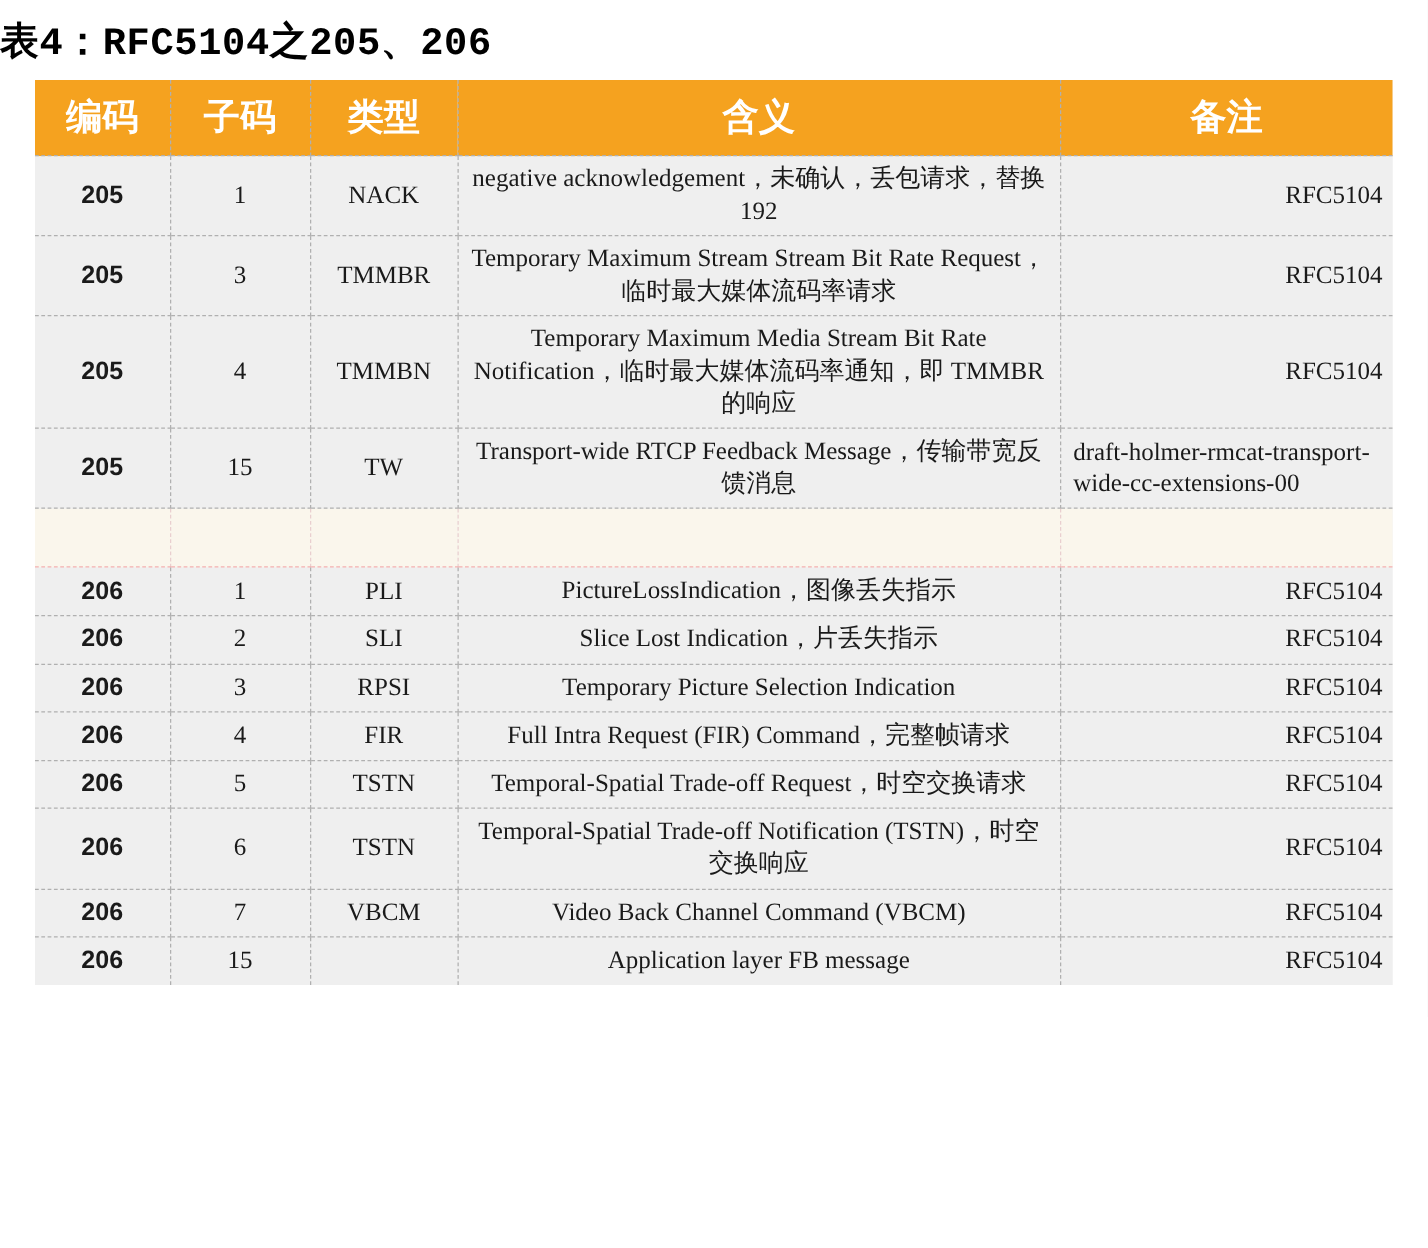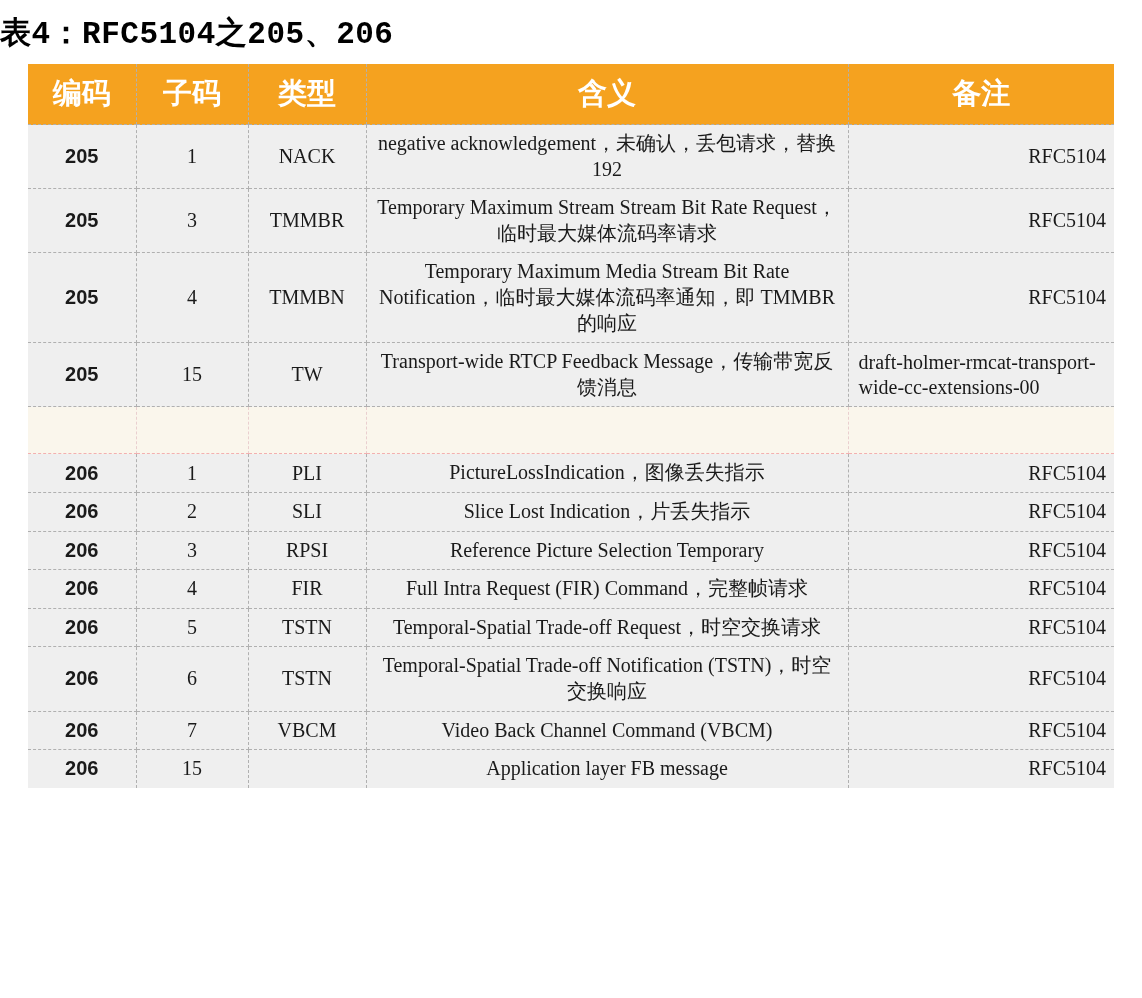--- a/index.html
+++ b/index.html
@@ -190,21 +190,21 @@
           <td class="code-cell">206</td>
           <td class="sub-cell">2</td>
           <td class="type-cell">SLI</td>
           <td class="meaning-cell">Slice Lost Indication，片丢失指示</td>
           <td class="note-cell">RFC5104</td>
         </tr>
         <tr>
           <td class="code-cell">206</td>
           <td class="sub-cell">3</td>
           <td class="type-cell">RPSI</td>
-          <td class="meaning-cell">Reference Picture Selection Temporary</td>
+          <td class="meaning-cell">Temporary Picture Selection Indication</td>
           <td class="note-cell">RFC5104</td>
         </tr>
         <tr>
           <td class="code-cell">206</td>
           <td class="sub-cell">4</td>
           <td class="type-cell">FIR</td>
           <td class="meaning-cell">Full Intra Request (FIR) Command，完整帧请求</td>
           <td class="note-cell">RFC5104</td>
         </tr>
         <tr>

